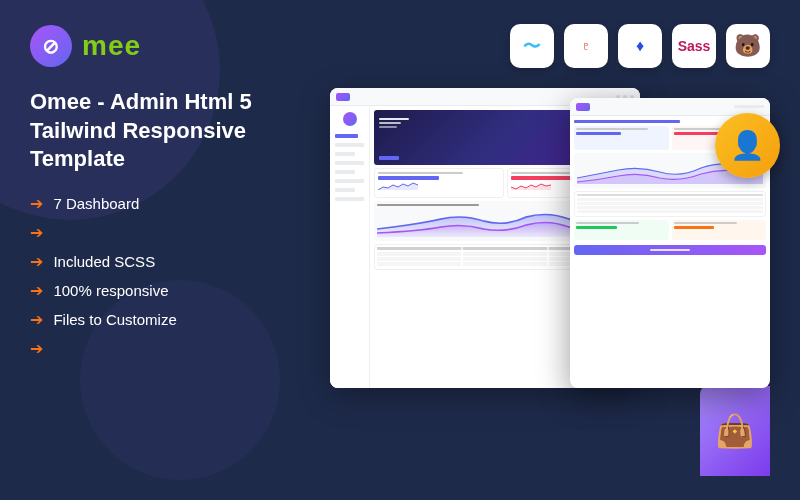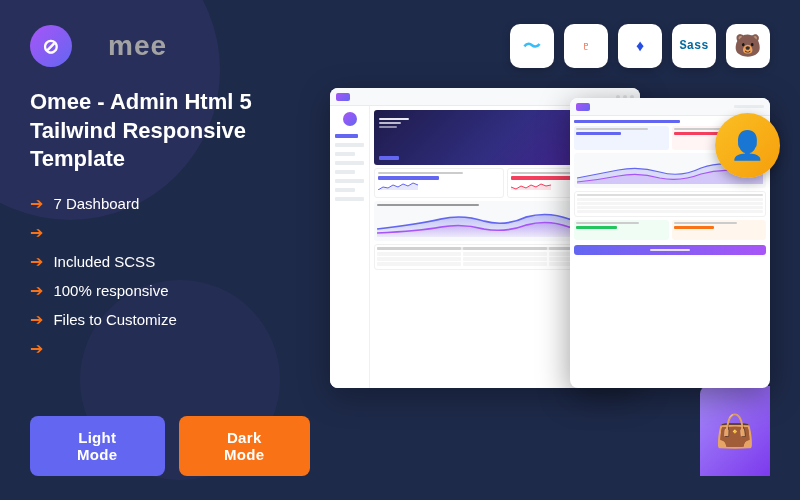--- a/index.html
+++ b/index.html
@@ -61,25 +61,24 @@
       border-radius: 50%;
       background: linear-gradient(135deg, #a855f7, #6366f1);
       display: flex;
       align-items: center;
       justify-content: center;
       color: white;
       font-size: 20px;
       font-weight: bold;
     }
     .logo-text {
-      color: #a3a3a3;
+      color: #84cc16;
       font-size: 28px;
       font-weight: 700;
       letter-spacing: 1px;
-      margin-left: 26px;
     }
 
     
     .tech-icons {
       display: flex;
       gap: 10px;
       align-items: center;
     }
     .tech-icon-box {
       width: 44px;
@@ -478,21 +477,21 @@
 
   <div class="header">
     <div class="logo-area">
       <div class="logo-icon">⊘</div>
       <span class="logo-text">mee</span>
     </div>
     <div class="tech-icons">
       <div class="tech-icon-box" style="color:#38bdf8; font-size:18px; font-weight:900;">〜</div>
       <div class="tech-icon-box" style="color:#e44d26; font-size:16px; font-weight:900;">♇</div>
       <div class="tech-icon-box" style="color:#264de4; font-size:16px; font-weight:900;">♦</div>
-      <div class="tech-icon-box" style="color:#0369a1; font-size:12px; font-weight:900;font-family:Liberation Mono, monospace;">Sass</div>
+      <div class="tech-icon-box" style="color:#be185d; font-size:14px; font-weight:900;">Sass</div>
       <div class="tech-icon-box" style="font-size:22px;">🐻</div>
     </div>
   </div>
 
   <div class="main-content">
 
     <div class="left-section">
       <div>
         <div class="title-area">
           <div class="main-title">Omee - Admin Html 5<br>Tailwind Responsive Template</div>
@@ -516,24 +515,20 @@
           <li class="feature-item">
             <span class="arrow-icon">➔</span>
             <span>Files to Customize</span>
           </li>
           <li class="feature-item">
             <span class="arrow-icon">➔</span>
           </li>
         </ul>
       </div>
 
-      <div class="buttons-row">
-        <button class="btn-light">Light Mode</button>
-        <button class="btn-dark">Dark Mode</button>
-      </div>
     </div>
 
     <div class="right-section">
       <div class="dashboard-preview">
 
         <div class="dash-window-main">
           <div class="dash-topbar">
             <div class="dash-logo-small"></div>
             <div class="dash-dot"></div>
             <div class="dash-dot"></div>

